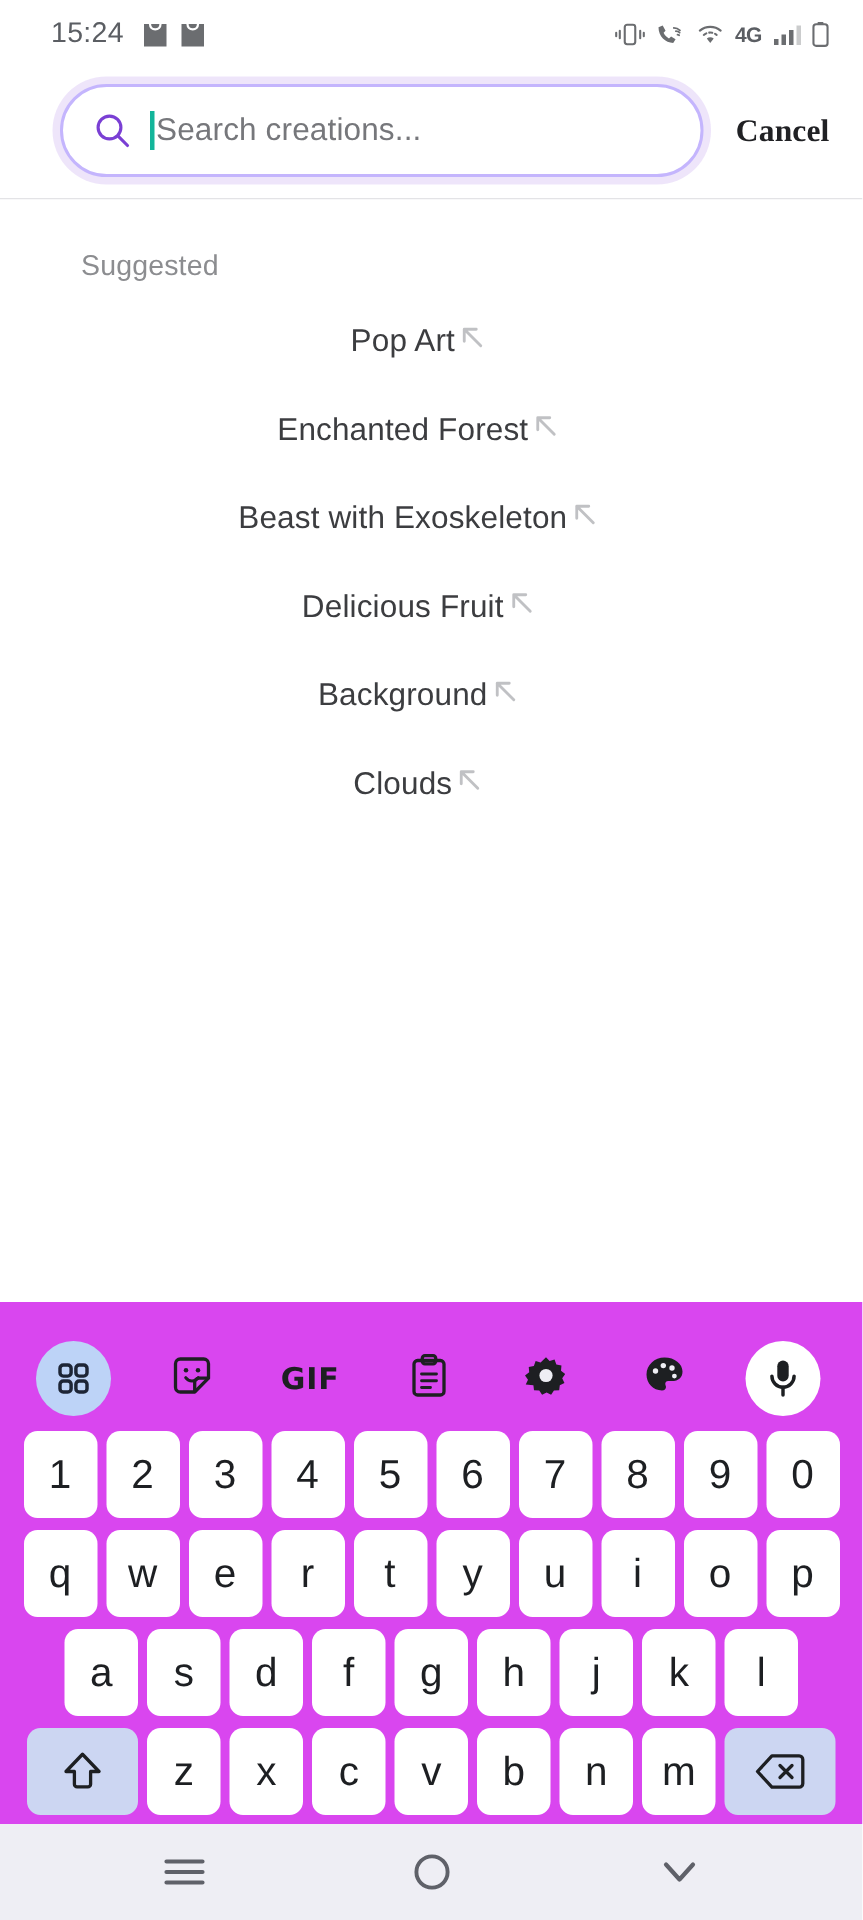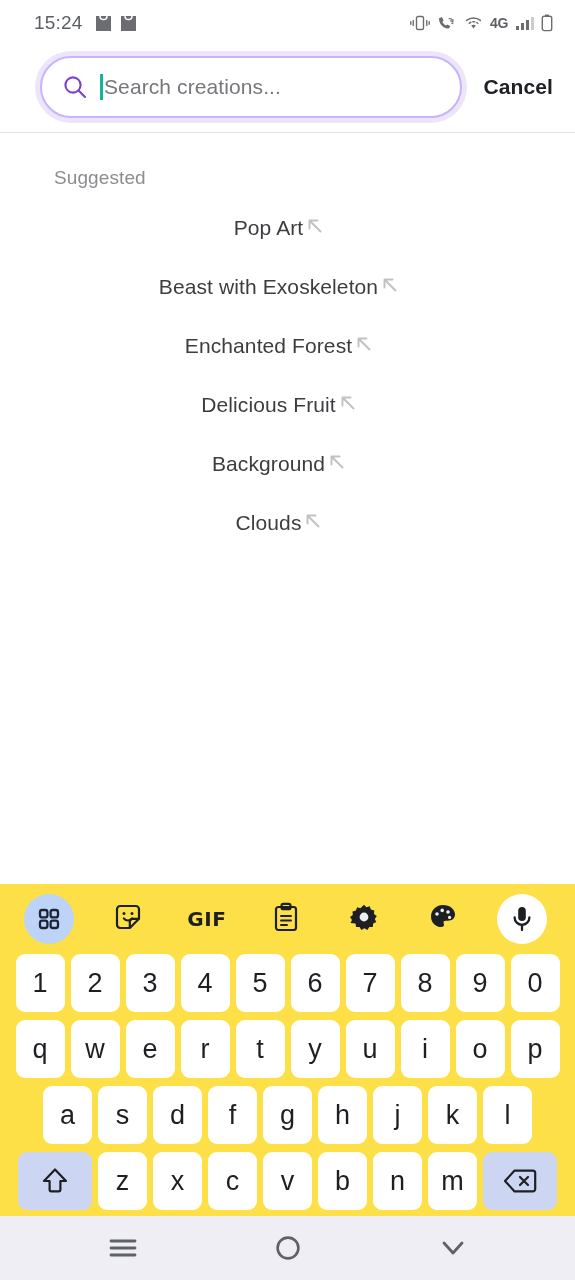--- a/index.html
+++ b/index.html
@@ -44,41 +44,41 @@
     width: 3px; height: 26px; background: #13b59a;
     flex: 0 0 auto; margin-right: 1px;
   }
   .placeholder {
     font-size: 21px; color: #76777b; letter-spacing: .1px;
     white-space: nowrap; overflow: hidden;
   }
   .cancel-btn {
     flex: 0 0 auto; margin-left: 22px; margin-right: 4px;
     font-size: 21px; font-weight: 700; color: #202124;
-    letter-spacing: .1px; cursor: pointer;
+    letter-spacing: .1px; cursor: pointer; font-family: Liberation Serif, serif;
   }
   .divider { height: 1px; background: #e3e3e6; width: 100%; }
 
   
   .suggest-area { flex: 1 1 auto; padding: 0 53px; background: #fff; }
   .suggest-title {
     font-size: 19px; color: #8c8d90; letter-spacing: .1px;
     padding: 34px 0 9px 1px;
   }
   .suggest-row {
     height: 59px; display: flex; align-items: center;
     justify-content: center; cursor: pointer;
   }
   .suggest-label { font-size: 21px; color: #3c3d40; letter-spacing: .1px; }
   .arrow-nw { flex: 0 0 auto; margin-right: 14px; opacity: .72; }
 
   
   .keyboard {
-    flex: 0 0 auto; background: #fde047;
-    padding: 4px 0 2px;
+    flex: 0 0 auto; background: #d946ef;
+    padding: 20px 0 2px;
   }
   .kb-toolbar {
     height: 62px; display: flex; align-items: center;
     padding: 0 14px 0 10px;
   }
   .tool { flex: 1 1 0; display: flex; align-items: center; justify-content: center; cursor: pointer; }
   .tool-circle {
     width: 50px; height: 50px; border-radius: 50%;
     display: flex; align-items: center; justify-content: center;
   }
@@ -200,27 +200,27 @@
   <div class="suggest-area">
     <div class="suggest-title">Suggested</div>
     <div id="suggest-list">
         <div class="suggest-row">
           <span class="suggest-label">Pop Art</span>
           <span class="arrow-nw"><svg width="24" height="24" viewBox="0 0 24 24">
               <path d="M17.5 17.5L6.5 6.5M6.5 6.5v8M6.5 6.5h8" fill="none" stroke="#a9aaae" stroke-width="1.9" stroke-linecap="round" stroke-linejoin="round"></path>
             </svg></span>
         </div>
         <div class="suggest-row">
+          <span class="suggest-label">Enchanted Forest</span>
+          <span class="arrow-nw"><svg width="24" height="24" viewBox="0 0 24 24">
+              <path d="M17.5 17.5L6.5 6.5M6.5 6.5v8M6.5 6.5h8" fill="none" stroke="#a9aaae" stroke-width="1.9" stroke-linecap="round" stroke-linejoin="round"></path>
+            </svg></span>
+        </div>
+        <div class="suggest-row">
           <span class="suggest-label">Beast with Exoskeleton</span>
-          <span class="arrow-nw"><svg width="24" height="24" viewBox="0 0 24 24">
-              <path d="M17.5 17.5L6.5 6.5M6.5 6.5v8M6.5 6.5h8" fill="none" stroke="#a9aaae" stroke-width="1.9" stroke-linecap="round" stroke-linejoin="round"></path>
-            </svg></span>
-        </div>
-        <div class="suggest-row">
-          <span class="suggest-label">Enchanted Forest</span>
           <span class="arrow-nw"><svg width="24" height="24" viewBox="0 0 24 24">
               <path d="M17.5 17.5L6.5 6.5M6.5 6.5v8M6.5 6.5h8" fill="none" stroke="#a9aaae" stroke-width="1.9" stroke-linecap="round" stroke-linejoin="round"></path>
             </svg></span>
         </div>
         <div class="suggest-row">
           <span class="suggest-label">Delicious Fruit</span>
           <span class="arrow-nw"><svg width="24" height="24" viewBox="0 0 24 24">
               <path d="M17.5 17.5L6.5 6.5M6.5 6.5v8M6.5 6.5h8" fill="none" stroke="#a9aaae" stroke-width="1.9" stroke-linecap="round" stroke-linejoin="round"></path>
             </svg></span>
         </div>

